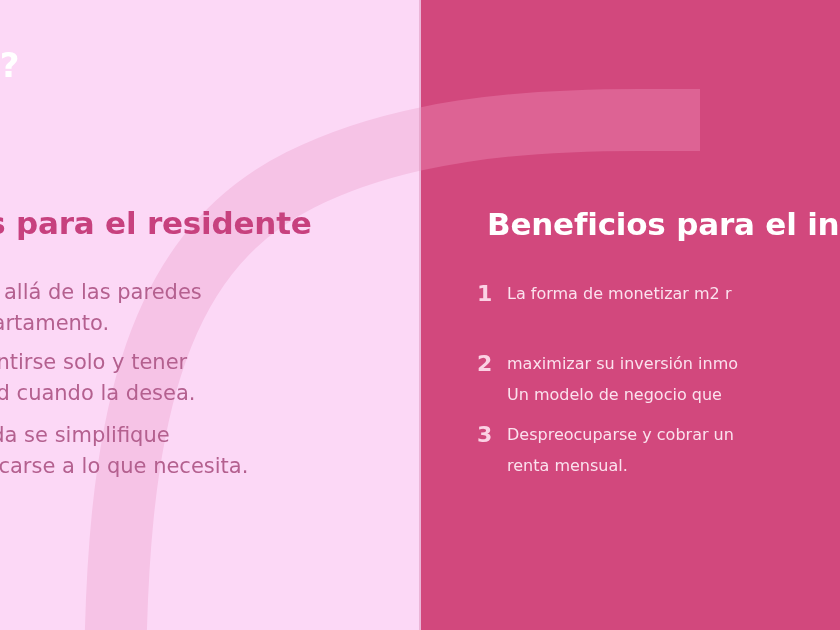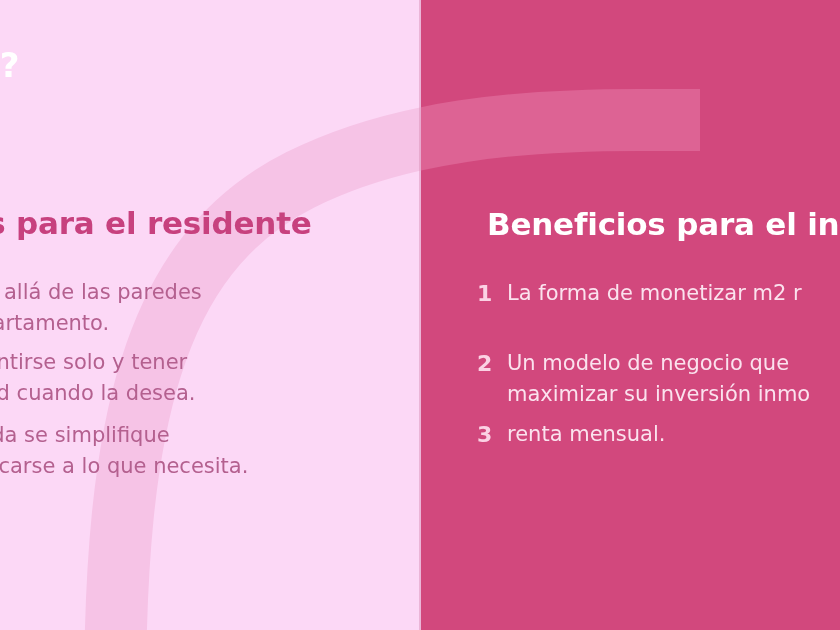--- a/index.html
+++ b/index.html
@@ -110,21 +110,21 @@
   .benefit-num {
     flex: 0 0 auto;
     width: 30px;
     font-size: 22px;
     font-weight: 700;
     color: #fbd2e4;
     line-height: 31px;
   }
   .benefit-text {
     flex: 0 0 auto;
-    font-size: 21px;
+    font-size: 16px;
     line-height: 31px;
     color: #fbe2ee;
   }
 
   
   #divider {
     position: absolute;
     top: 0;
     bottom: 0;
     left: 419px;
@@ -174,28 +174,29 @@
     <div class="benefit-row" id="benefit-1">
       <div class="benefit-num">1</div>
       <div class="benefit-text">
         <div>La forma de monetizar m2 r</div>
       </div>
     </div>
 
     <div class="benefit-row" id="benefit-2">
       <div class="benefit-num">2</div>
       <div class="benefit-text">
+        <div>maximizar su inversión inmo</div>
         <div>Un modelo de negocio que</div>
-        <div>maximizar su inversión inmo</div>
       </div>
     </div>
 
     <div class="benefit-row" id="benefit-3">
       <div class="benefit-num">3</div>
       <div class="benefit-text">
+        <div>Despreocuparse y cobrar un</div>
         <div>renta mensual.</div>
       </div>
     </div>
   </div>
 
   <div id="divider"></div>
 
 </div>
 
 </body></html>

